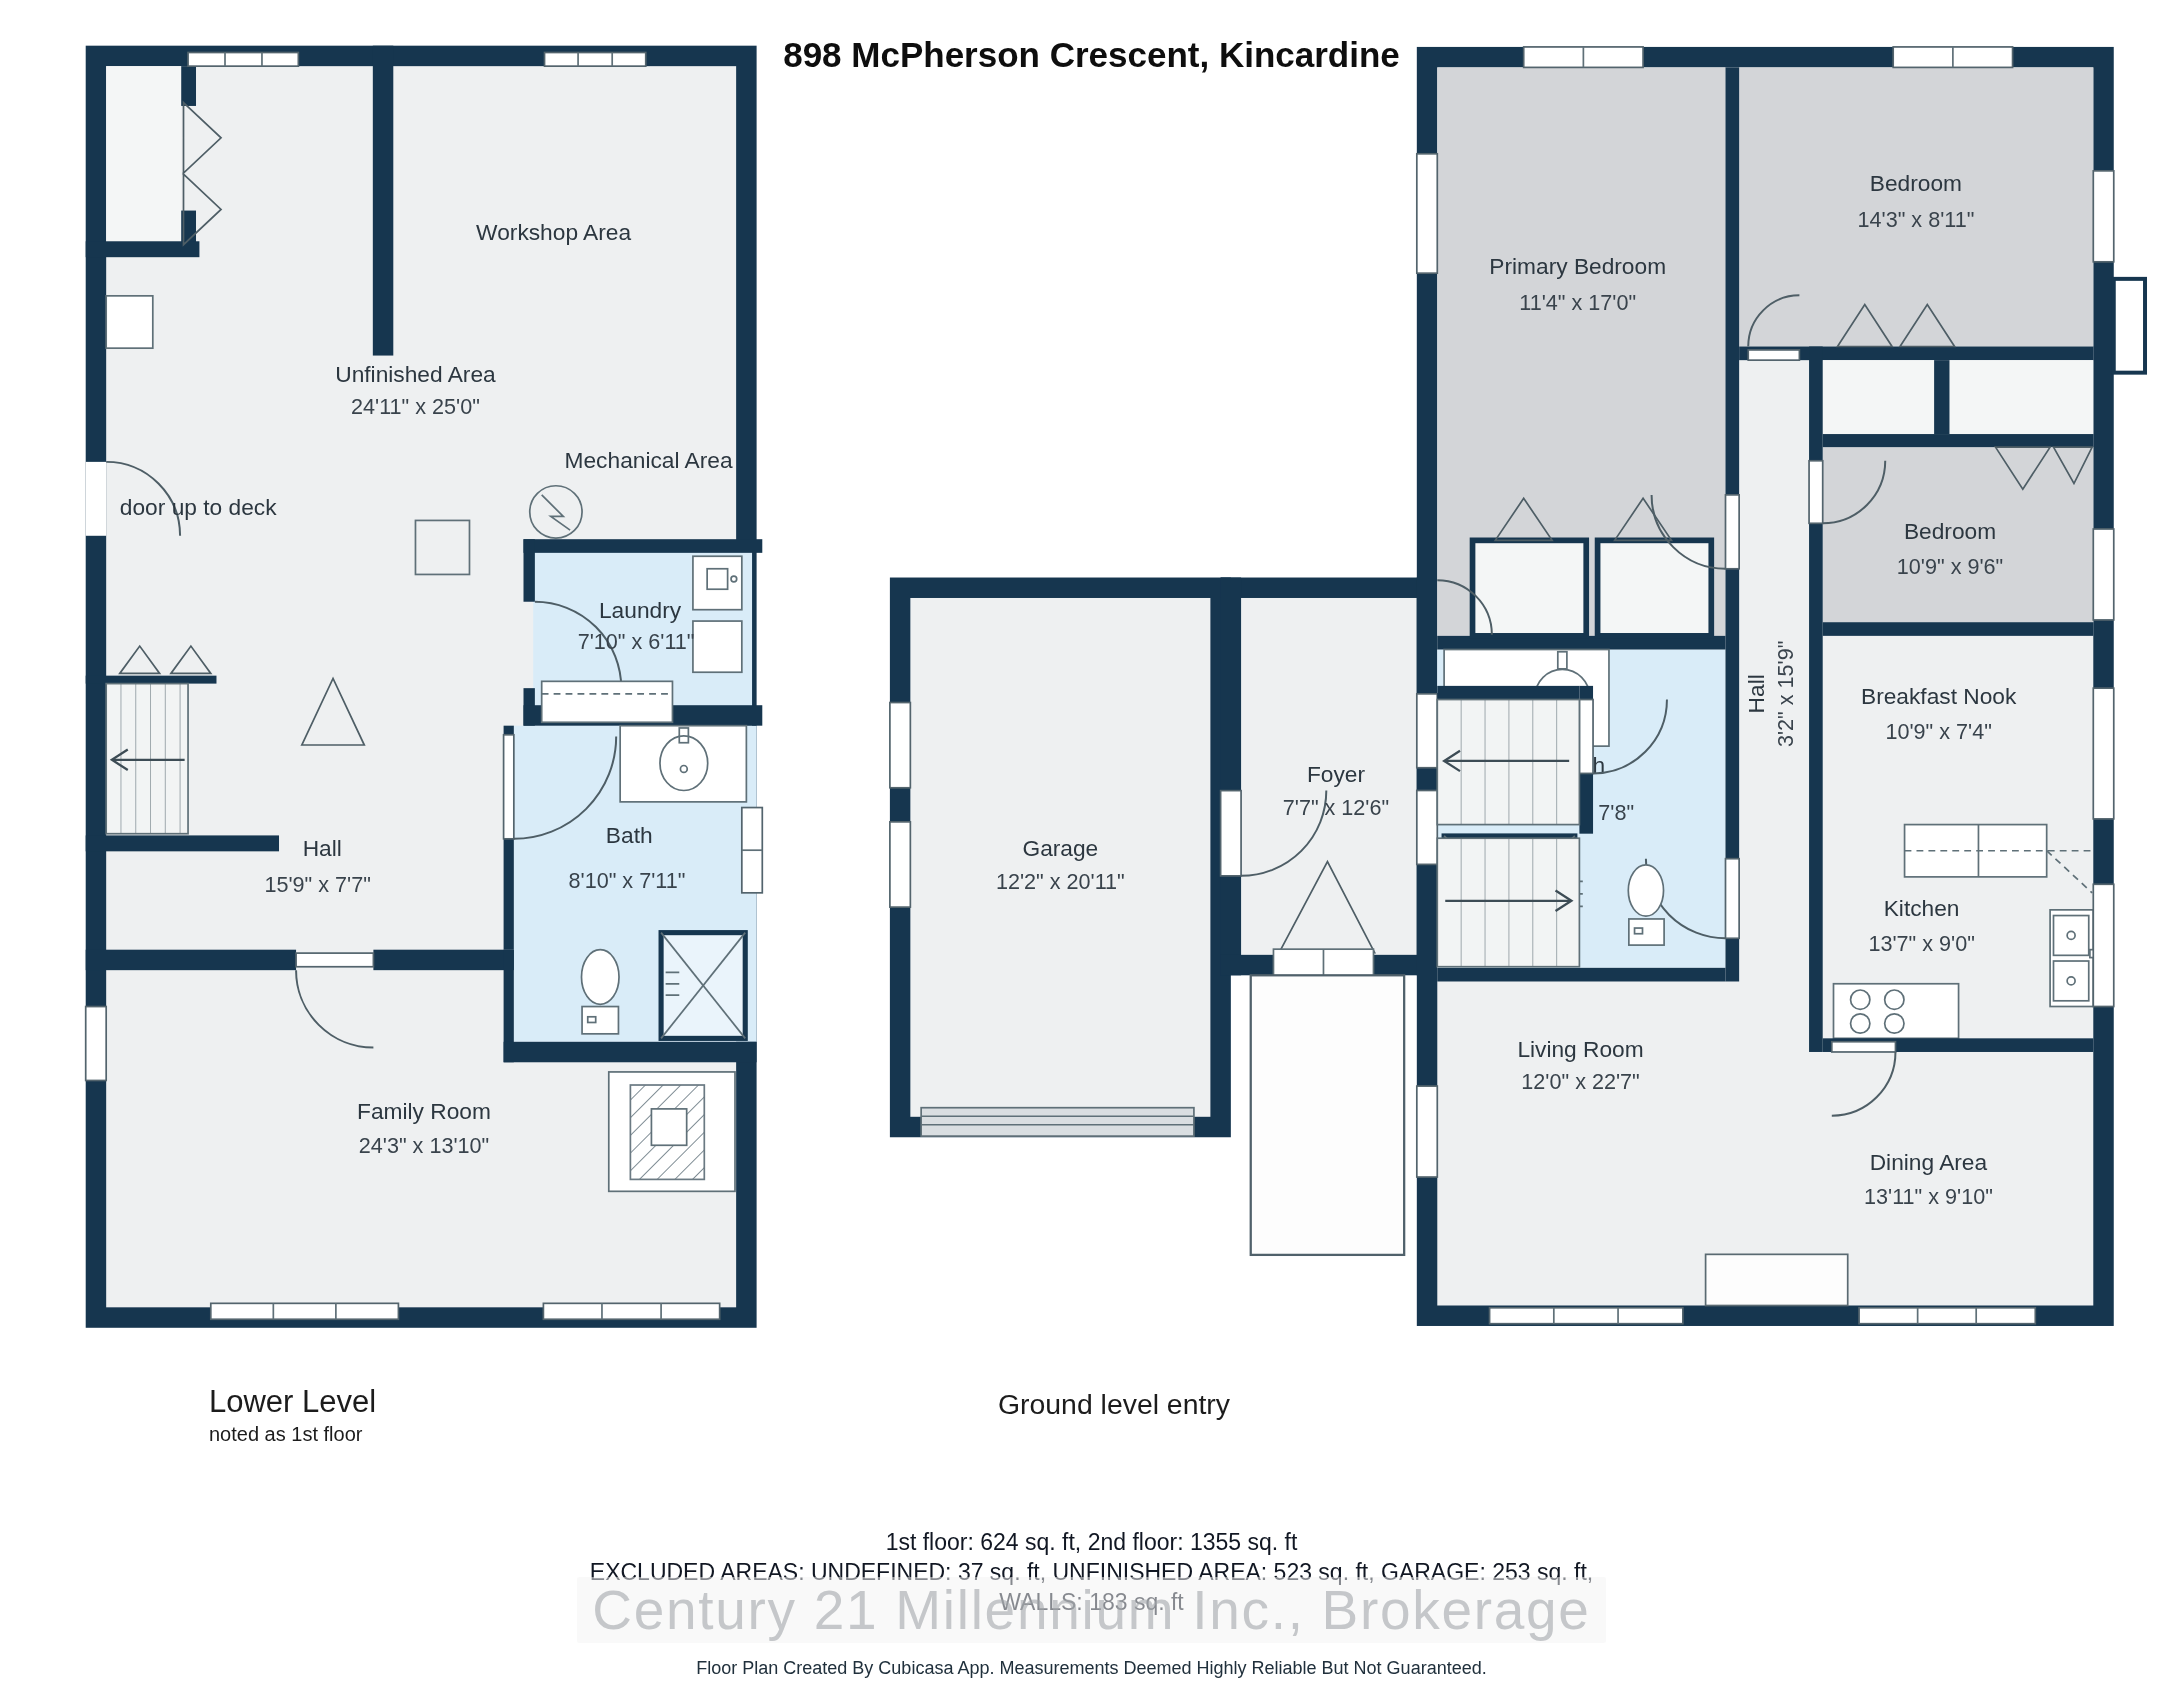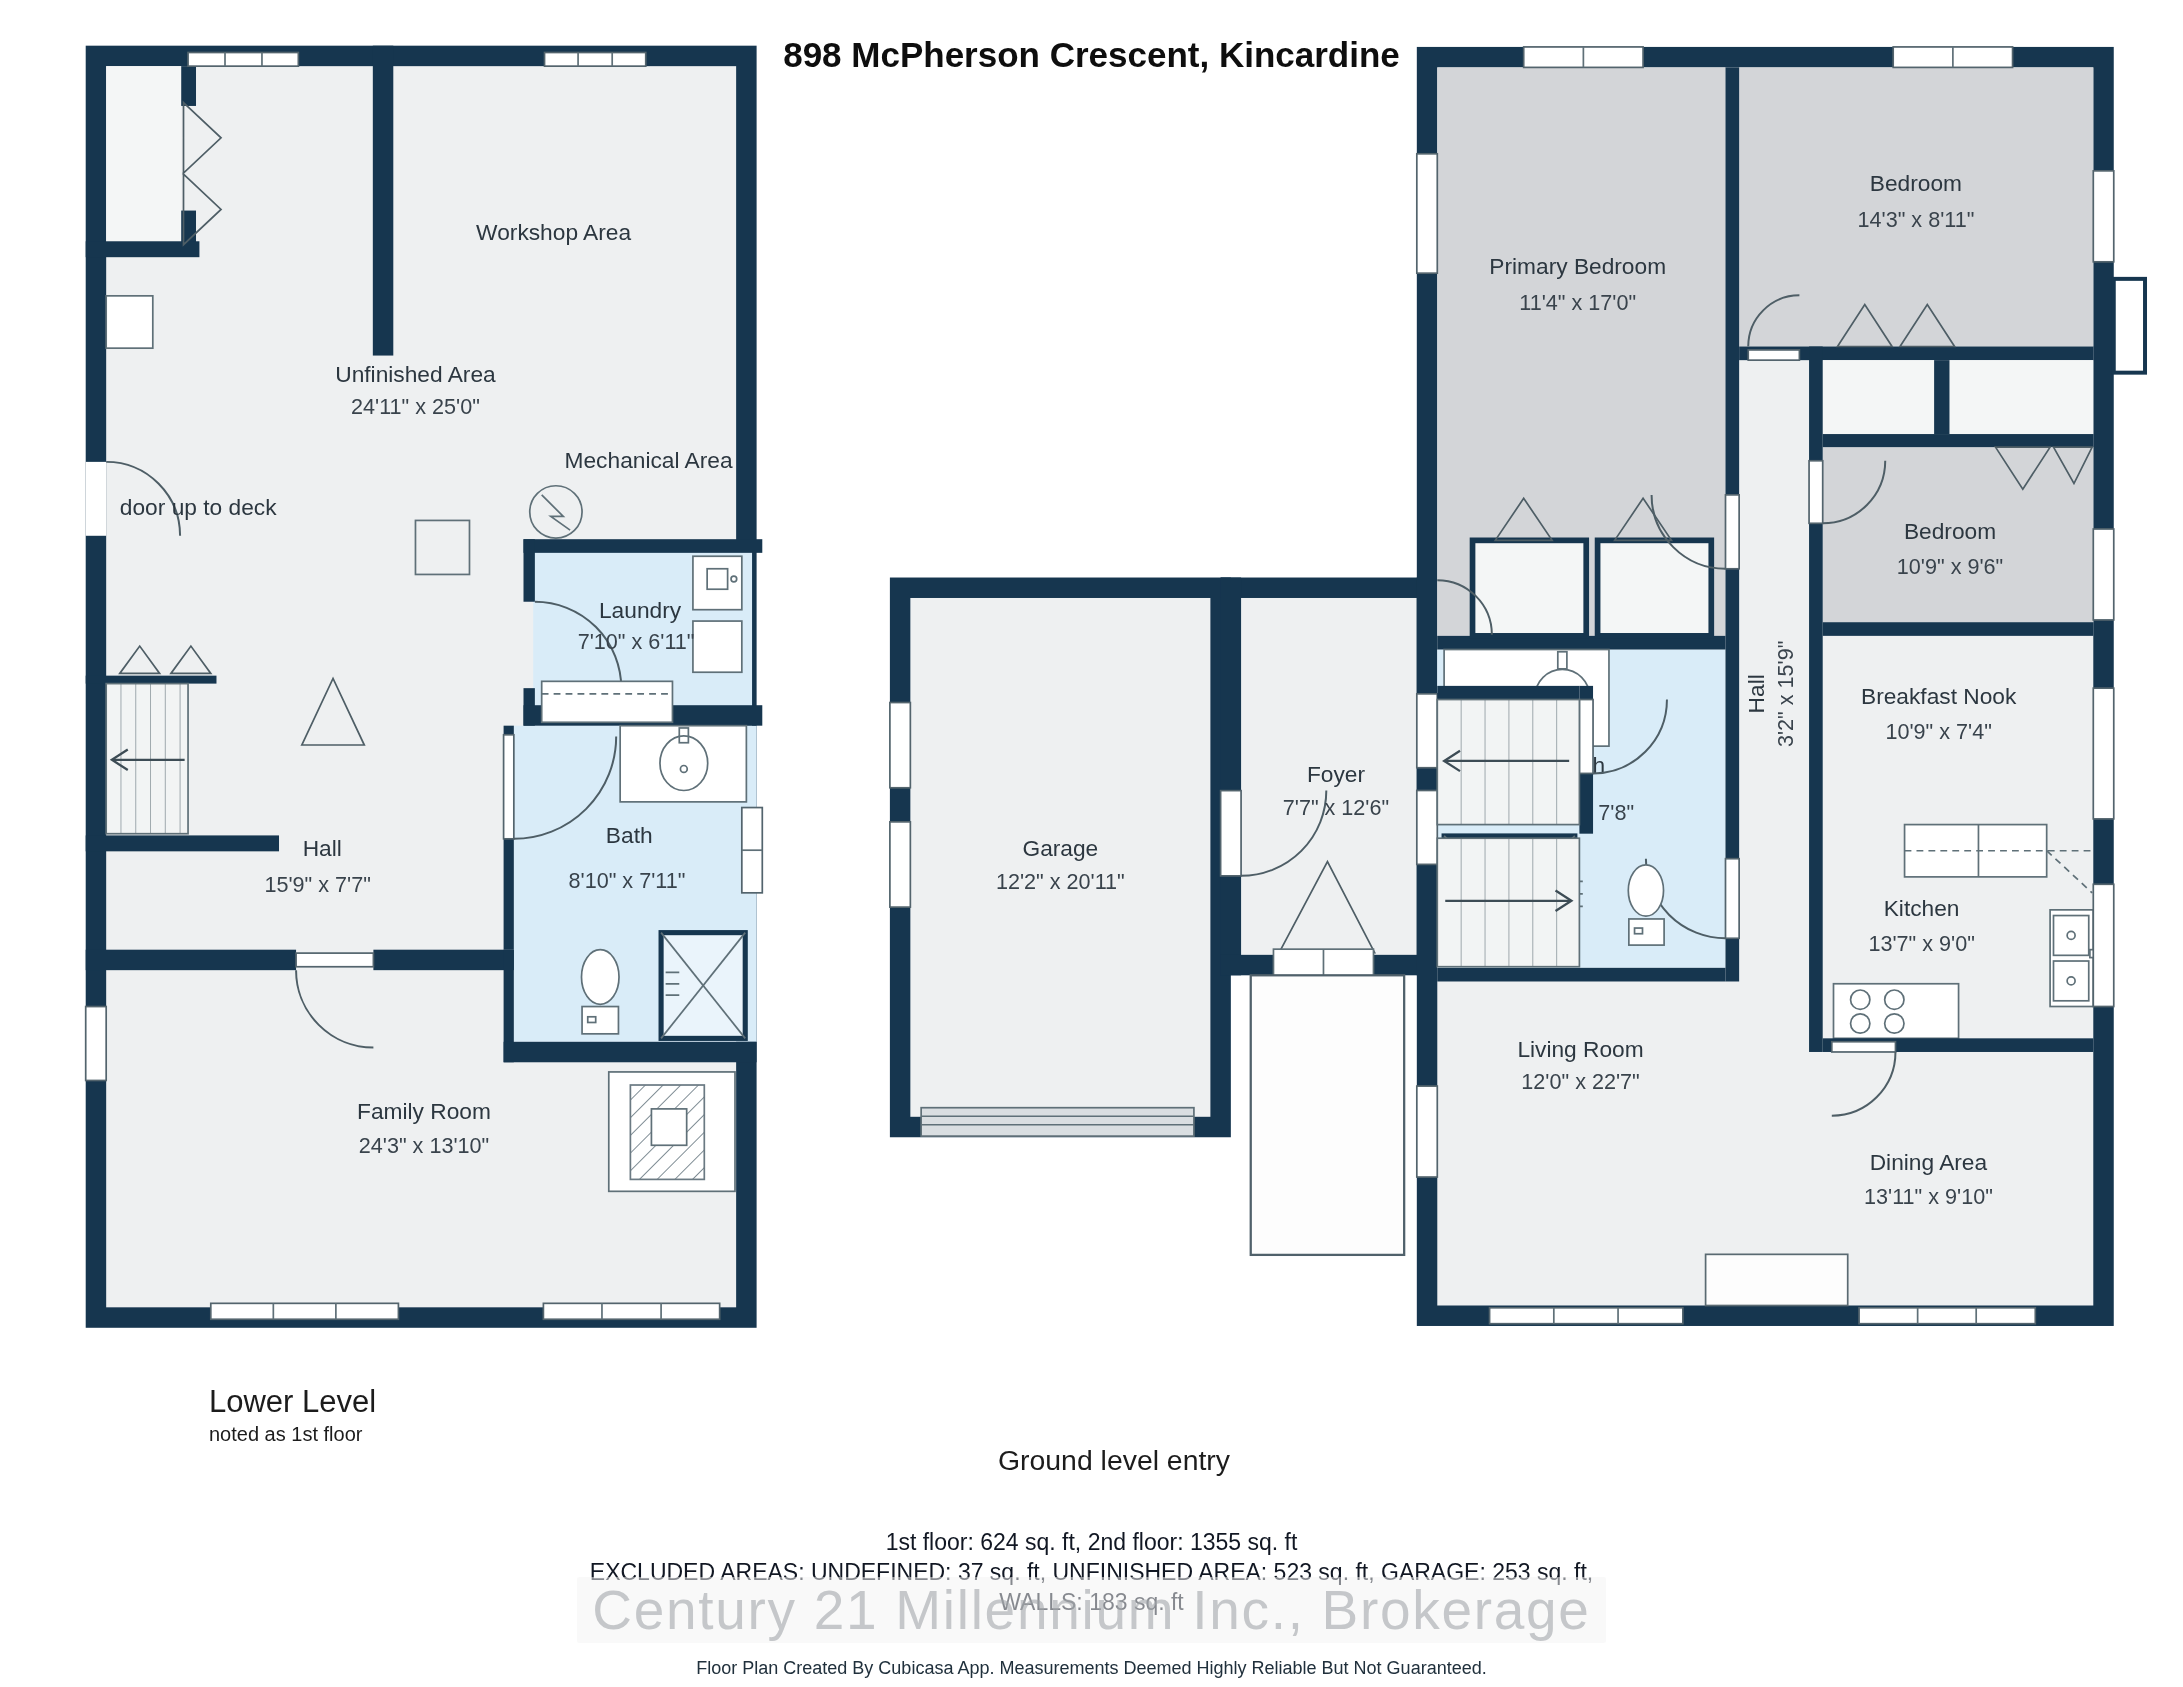--- a/index.html
+++ b/index.html
@@ -358,21 +358,21 @@
         <line x1="996" y1="2230" x2="996" y2="2258" class="fxl"></line>
     </g>
     <rect x="1238" y="420" width="55" height="165" fill="#ffffff" stroke="#16364f" stroke-width="7"></rect>
     <rect x="520" y="2136" width="250" height="90" fill="#fdfdfd" stroke="#5a6a72" stroke-width="3"></rect>
   </svg>
 
   <div class="abs" style="left:209px;top:1384px;">
     <div class="floor-caption">Lower Level</div>
     <div class="floor-subcaption">noted as 1st floor</div>
   </div>
-  <div class="abs" id="caption-ground" style="left:998px;top:1444px;">Ground level entry</div>
+  <div class="abs" id="caption-ground" style="left:998px;top:1388px;">Ground level entry</div>
 
   <div class="abs sum-line" id="sum-floors">1st floor: 624 sq. ft, 2nd floor: 1355 sq. ft</div>
   <div class="abs sum-line" id="sum-excluded">EXCLUDED AREAS: UNDEFINED: 37 sq. ft, UNFINISHED AREA: 523 sq. ft, GARAGE: 253 sq. ft,</div>
   <div class="abs sum-line" id="sum-walls">WALLS: 183 sq. ft</div>
   <div class="abs" id="watermark"><span>Century 21 Millennium Inc., Brokerage</span></div>
   <div class="abs sum-line" id="disclaimer">Floor Plan Created By Cubicasa App. Measurements Deemed Highly Reliable But Not Guaranteed.</div>
 
 </div>
 
 

